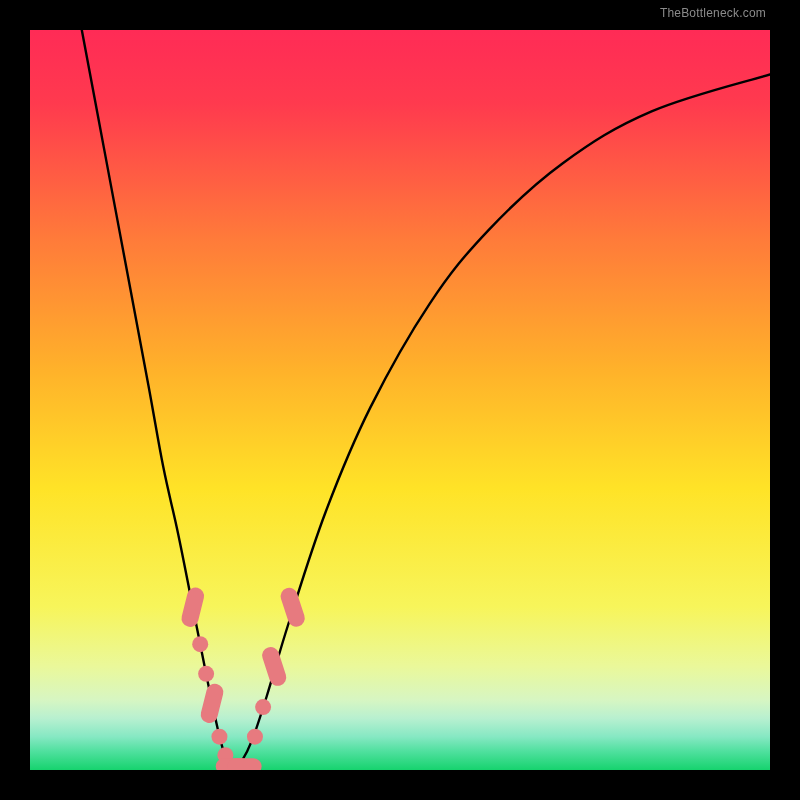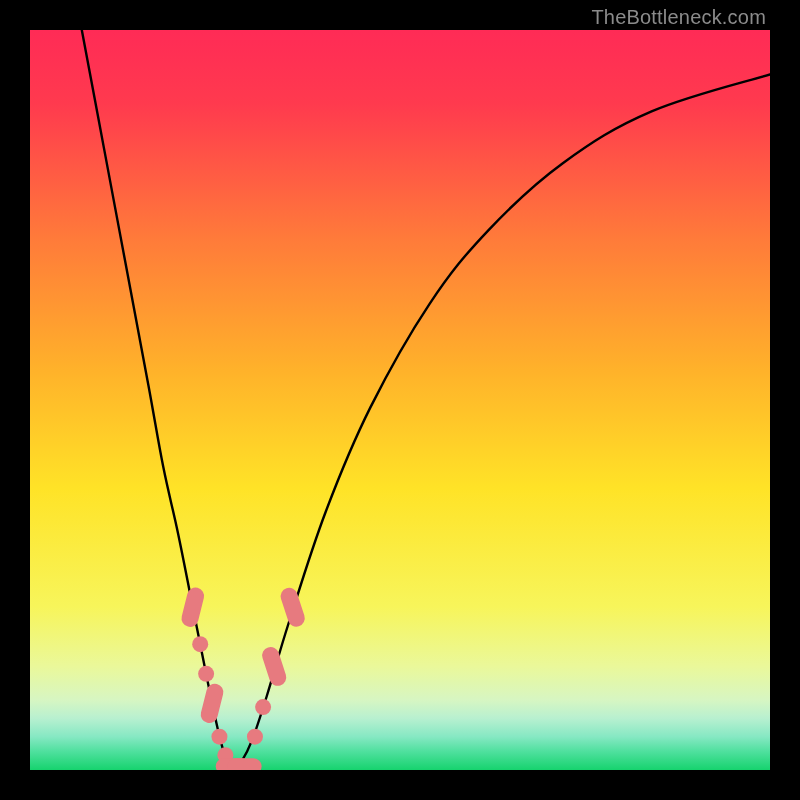--- a/index.html
+++ b/index.html
@@ -22,21 +22,21 @@
     top: 30px;
     width: 740px;
     height: 740px;
     overflow: hidden;
   }
   .watermark {
     position: absolute;
     top: 6px;
     right: 34px;
     font-family: Arial, Helvetica, sans-serif;
-    font-size: 20px;
+    font-size: 12px;
     color: #8b8b8b;
     letter-spacing: 0.2px;
     user-select: none;
   }
   svg { display: block; }
 </style>
 </head>
 <body>
 
 <div class="stage">

